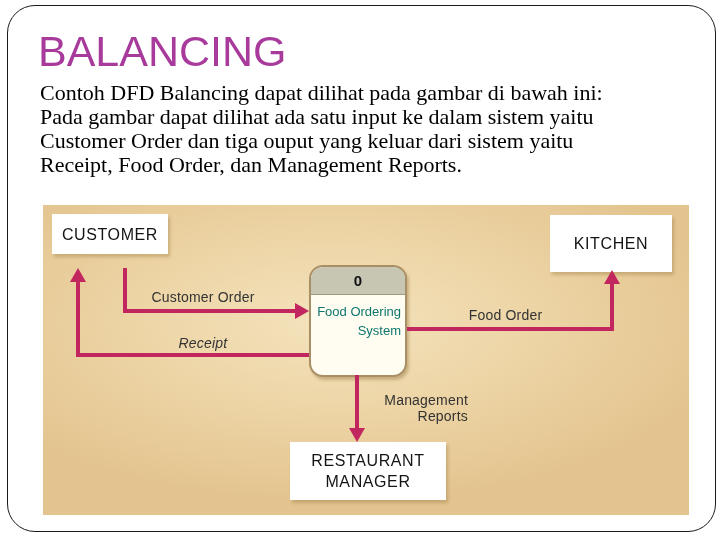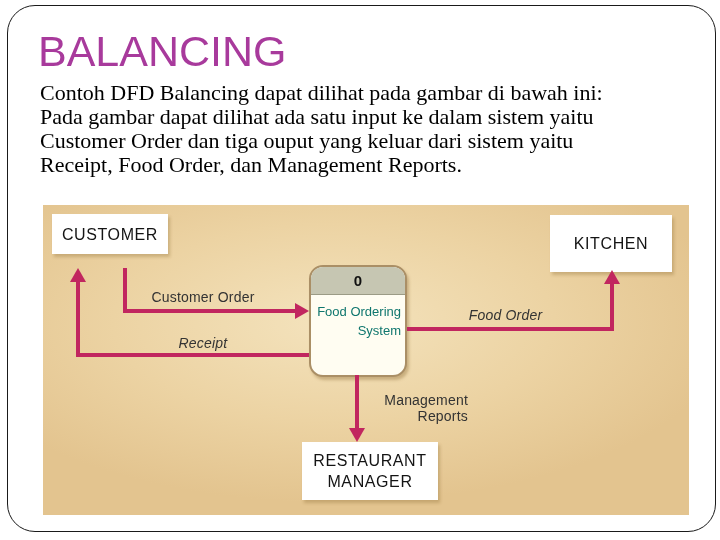--- a/index.html
+++ b/index.html
@@ -46,21 +46,21 @@
   }
   .entity {
     position:absolute; background:#ffffff;
     box-shadow:2px 3px 3px rgba(130,95,40,.30);
     display:flex; align-items:center; justify-content:center;
     font-size:16px; letter-spacing:.6px; color:#141414; text-align:center;
     line-height:21px;
   }
   .entity-customer { left:9px; top:9px; width:116px; height:40px; }
   .entity-kitchen { left:507px; top:10px; width:122px; height:57px; }
-  .entity-restaurant { left:247px; top:237px; width:136px; height:58px; padding:0 6px;margin-left:12px; }
+  .entity-restaurant { left:247px; top:237px; width:156px; height:58px; padding:0 6px; }
 
   .process {
     position:absolute; left:266px; top:60px; width:98px; height:112px;
     border:2px solid var(--process-border); border-radius:14px;
     background:var(--process-body);
     box-shadow:2px 3px 3px rgba(130,95,40,.35);
     overflow:hidden;
   }
   .process-header {
     height:28px; background:var(--process-header);
@@ -123,19 +123,19 @@
   <div class="flow-label centered" style="left:85px; top:84px; width:150px;">Customer Order</div>
 
   <div class="h-line" style="left:33px; top:148px; width:233px; height:4px;"></div>
   <div class="v-line" style="left:33px; top:76px; width:4px; height:76px;"></div>
   <div class="arrowhead up" style="left:27px; top:63px;"></div>
   <div class="flow-label centered" style="left:85px; top:130px; width:150px;font-style:italic;">Receipt</div>
 
   <div class="h-line" style="left:364px; top:122px; width:207px; height:4px;"></div>
   <div class="v-line" style="left:567px; top:78px; width:4px; height:48px;"></div>
   <div class="arrowhead up" style="left:561px; top:65px;"></div>
-  <div class="flow-label centered" style="left:390px; top:102px; width:145px;font-style:italic;">Food Order</div>
+  <div class="flow-label centered" style="left:390px; top:102px; width:145px;">Food Order</div>
 
   <div class="v-line" style="left:312px; top:170px; width:4px; height:55px;"></div>
   <div class="arrowhead down" style="left:306px; top:223px;"></div>
   <div class="flow-label" style="left:325px; top:187px; width:100px;">Management Reports</div>
 
 </div>
 
 </body></html>

